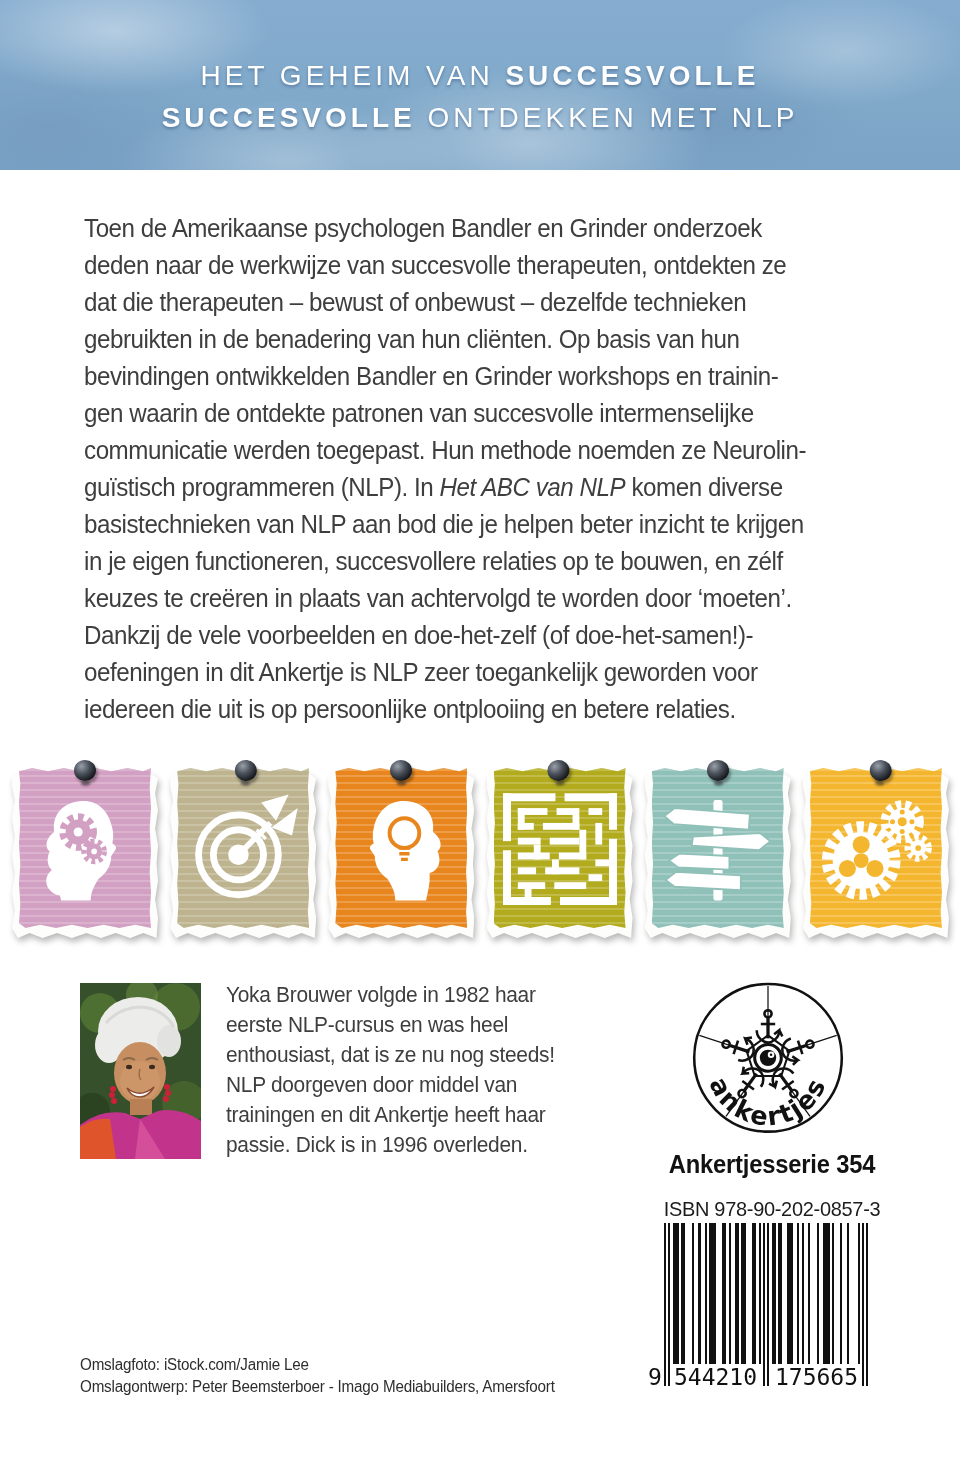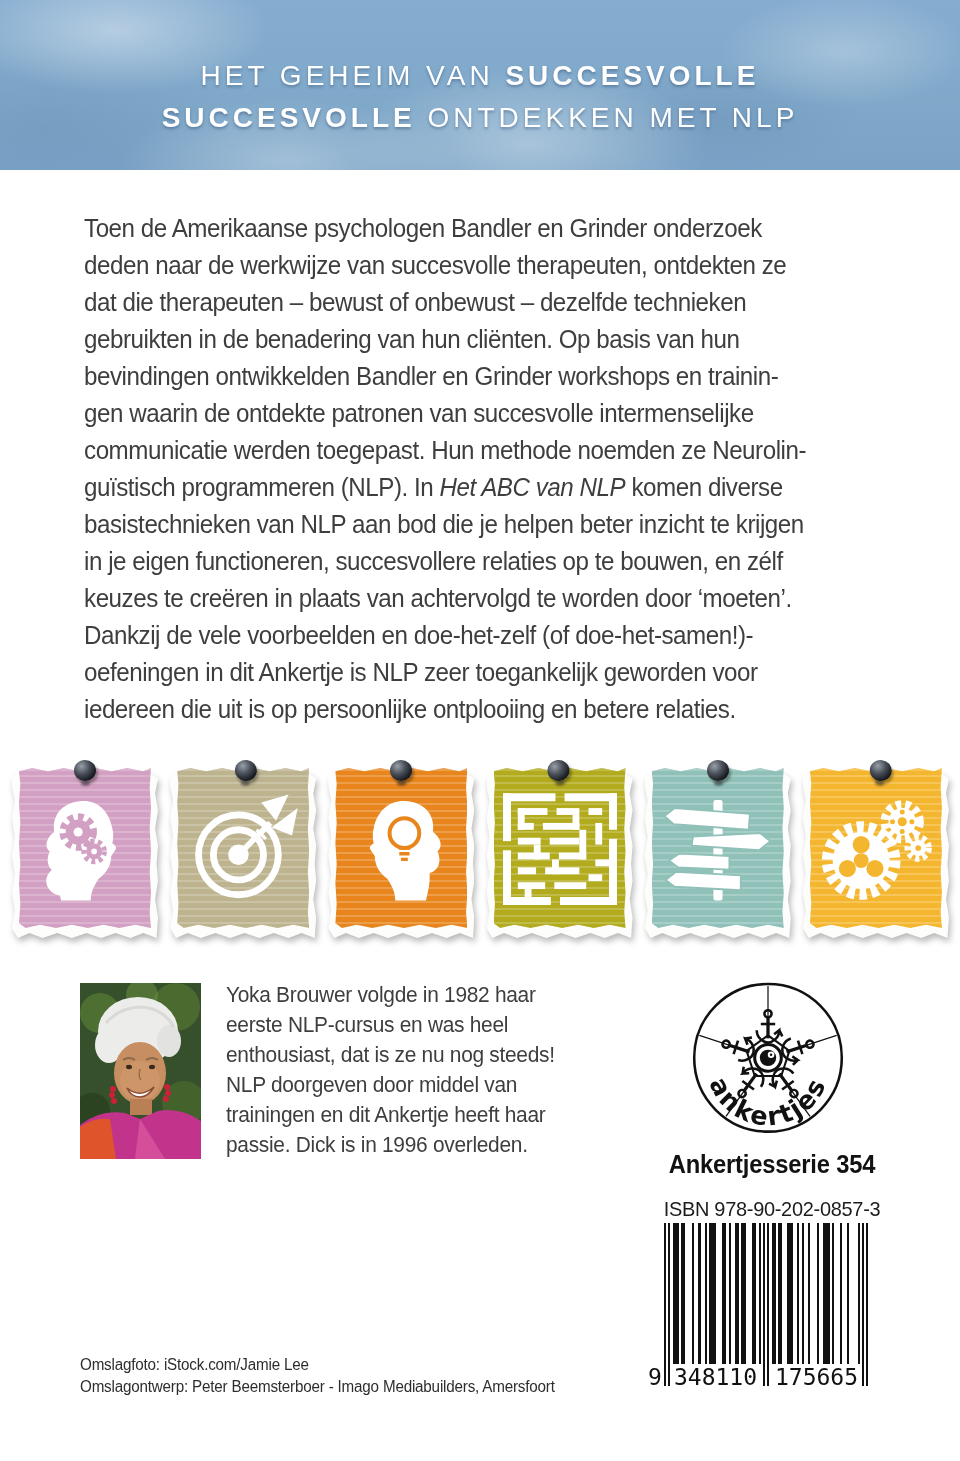--- a/index.html
+++ b/index.html
@@ -357,21 +357,21 @@
         <div class="bar" style="left: 152.65px; width: 2.15px;"></div>
         <div class="bar" style="left: 159.1px; width: 6.45px;"></div>
         <div class="bar" style="left: 167.7px; width: 2.15px;"></div>
         <div class="bar" style="left: 176.3px; width: 2.15px;"></div>
         <div class="bar" style="left: 182.75px; width: 2.15px;"></div>
         <div class="bar" style="left: 193.5px; width: 2.15px;"></div>
         <div class="bar tall" style="left: 197.8px; width: 2.15px;"></div>
         <div class="bar tall" style="left: 202.1px; width: 2.15px;"></div>
       </div>
     <span class="bcd d9">9</span>
-    <span class="bcd g1">348110</span>
+    <span class="bcd g1">544210</span>
     <span class="bcd g2">175665</span>
   </div>
 
   <div class="credits">
     <div>Omslagfoto: iStock.com/Jamie Lee</div>
     <div>Omslagontwerp: Peter Beemsterboer - Imago Mediabuilders, Amersfoort</div>
   </div>
 
 </div>
 

